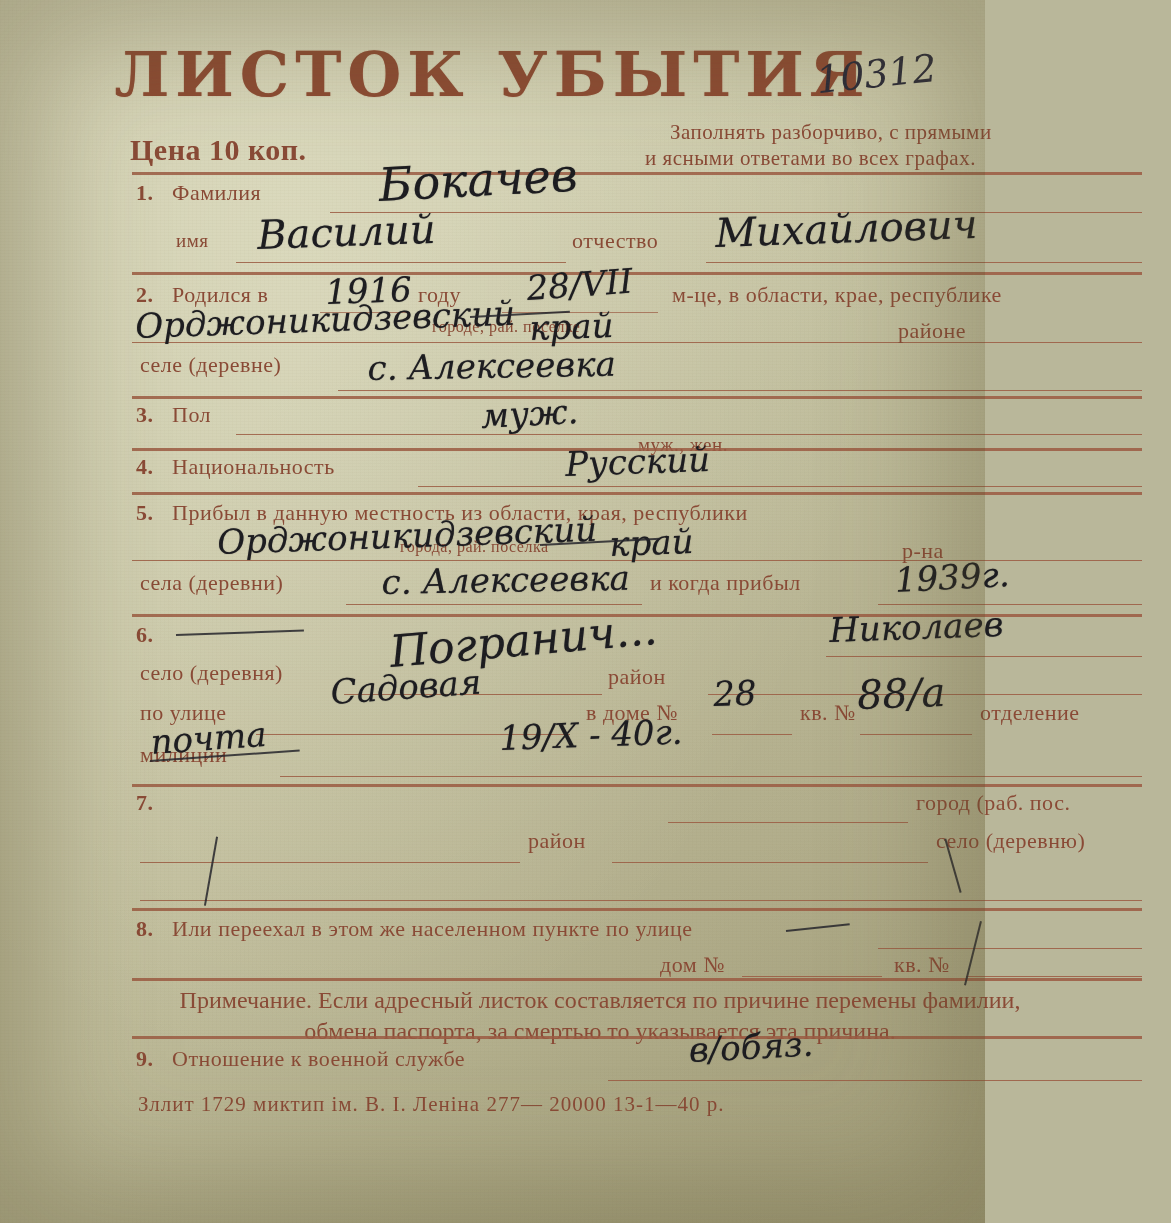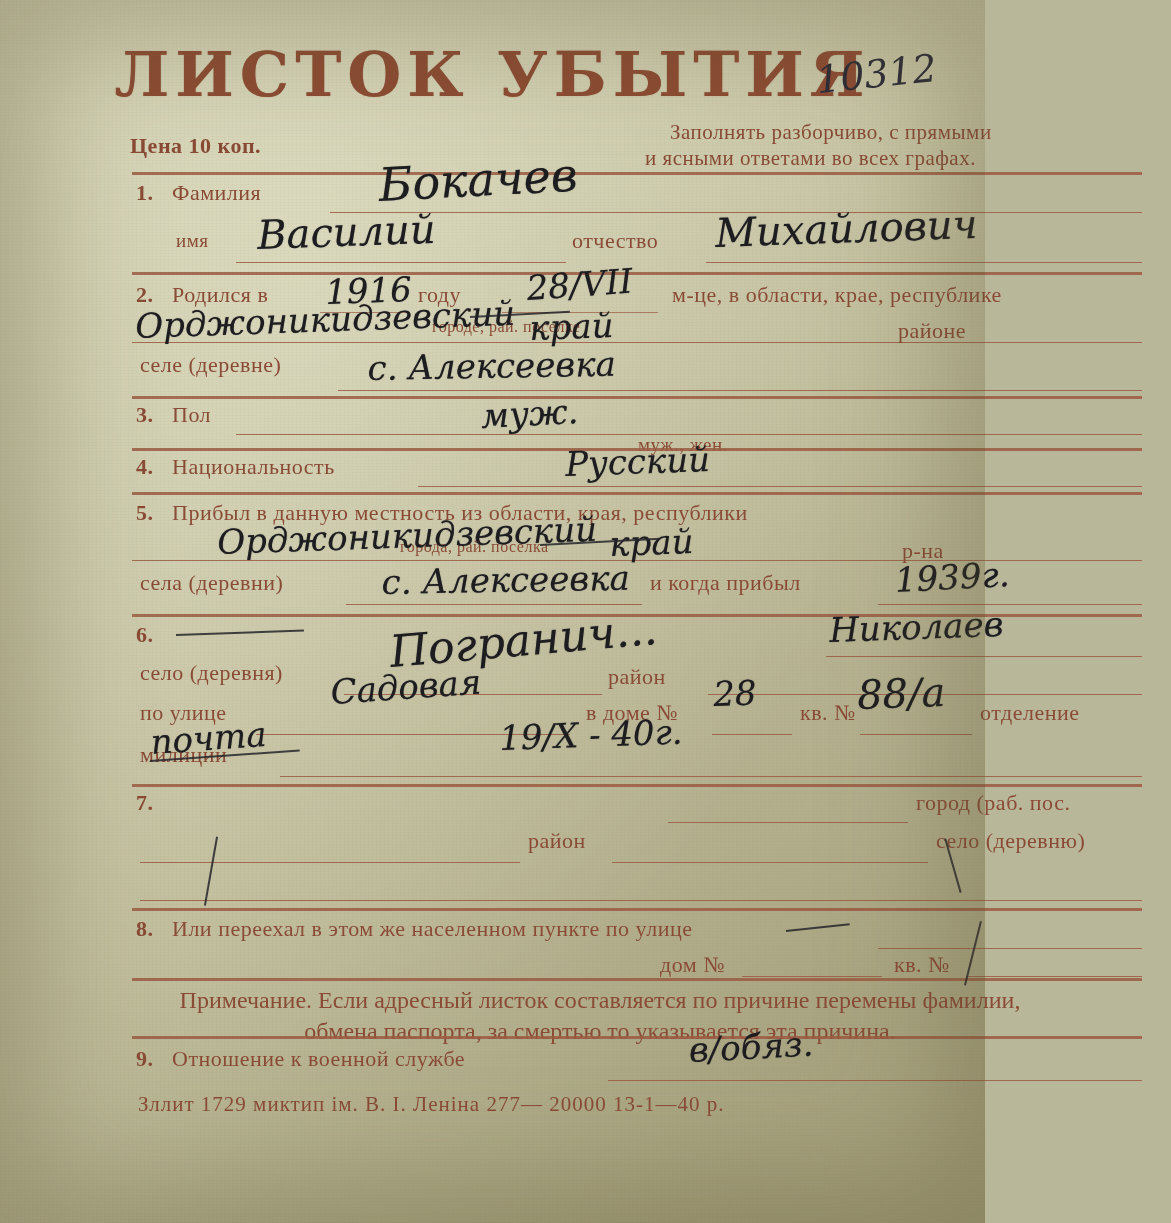--- a/index.html
+++ b/index.html
@@ -67,21 +67,21 @@
     letter-spacing: 6px;
     color: #8d4b33;
     font-family: "DejaVu Serif", serif;
     text-shadow: 0 0 1px rgba(140,70,45,.5);
   }
   .lbl   { font-size: 22px; }
   .lbl-s { font-size: 19px; }
   .lbl-xs{ font-size: 16px; }
   .num   { font-size: 22px; font-weight: bold; }
 
-  #price { left: 130px; top: 133px; font-size: 22px; font-weight: bold; text-align: center; }
+  #price { left: 130px; top: 133px; font-size: 30px; font-weight: bold; text-align: center; }
   #instr1 { left: 670px; top: 120px; font-size: 21px; }
   #instr2 { left: 645px; top: 146px; font-size: 21px; }
 
   
   .hand {
     position: absolute;
     color: #1c1c20;
     font-family: "DejaVu Serif", serif;
     font-style: italic;
     white-space: nowrap;

